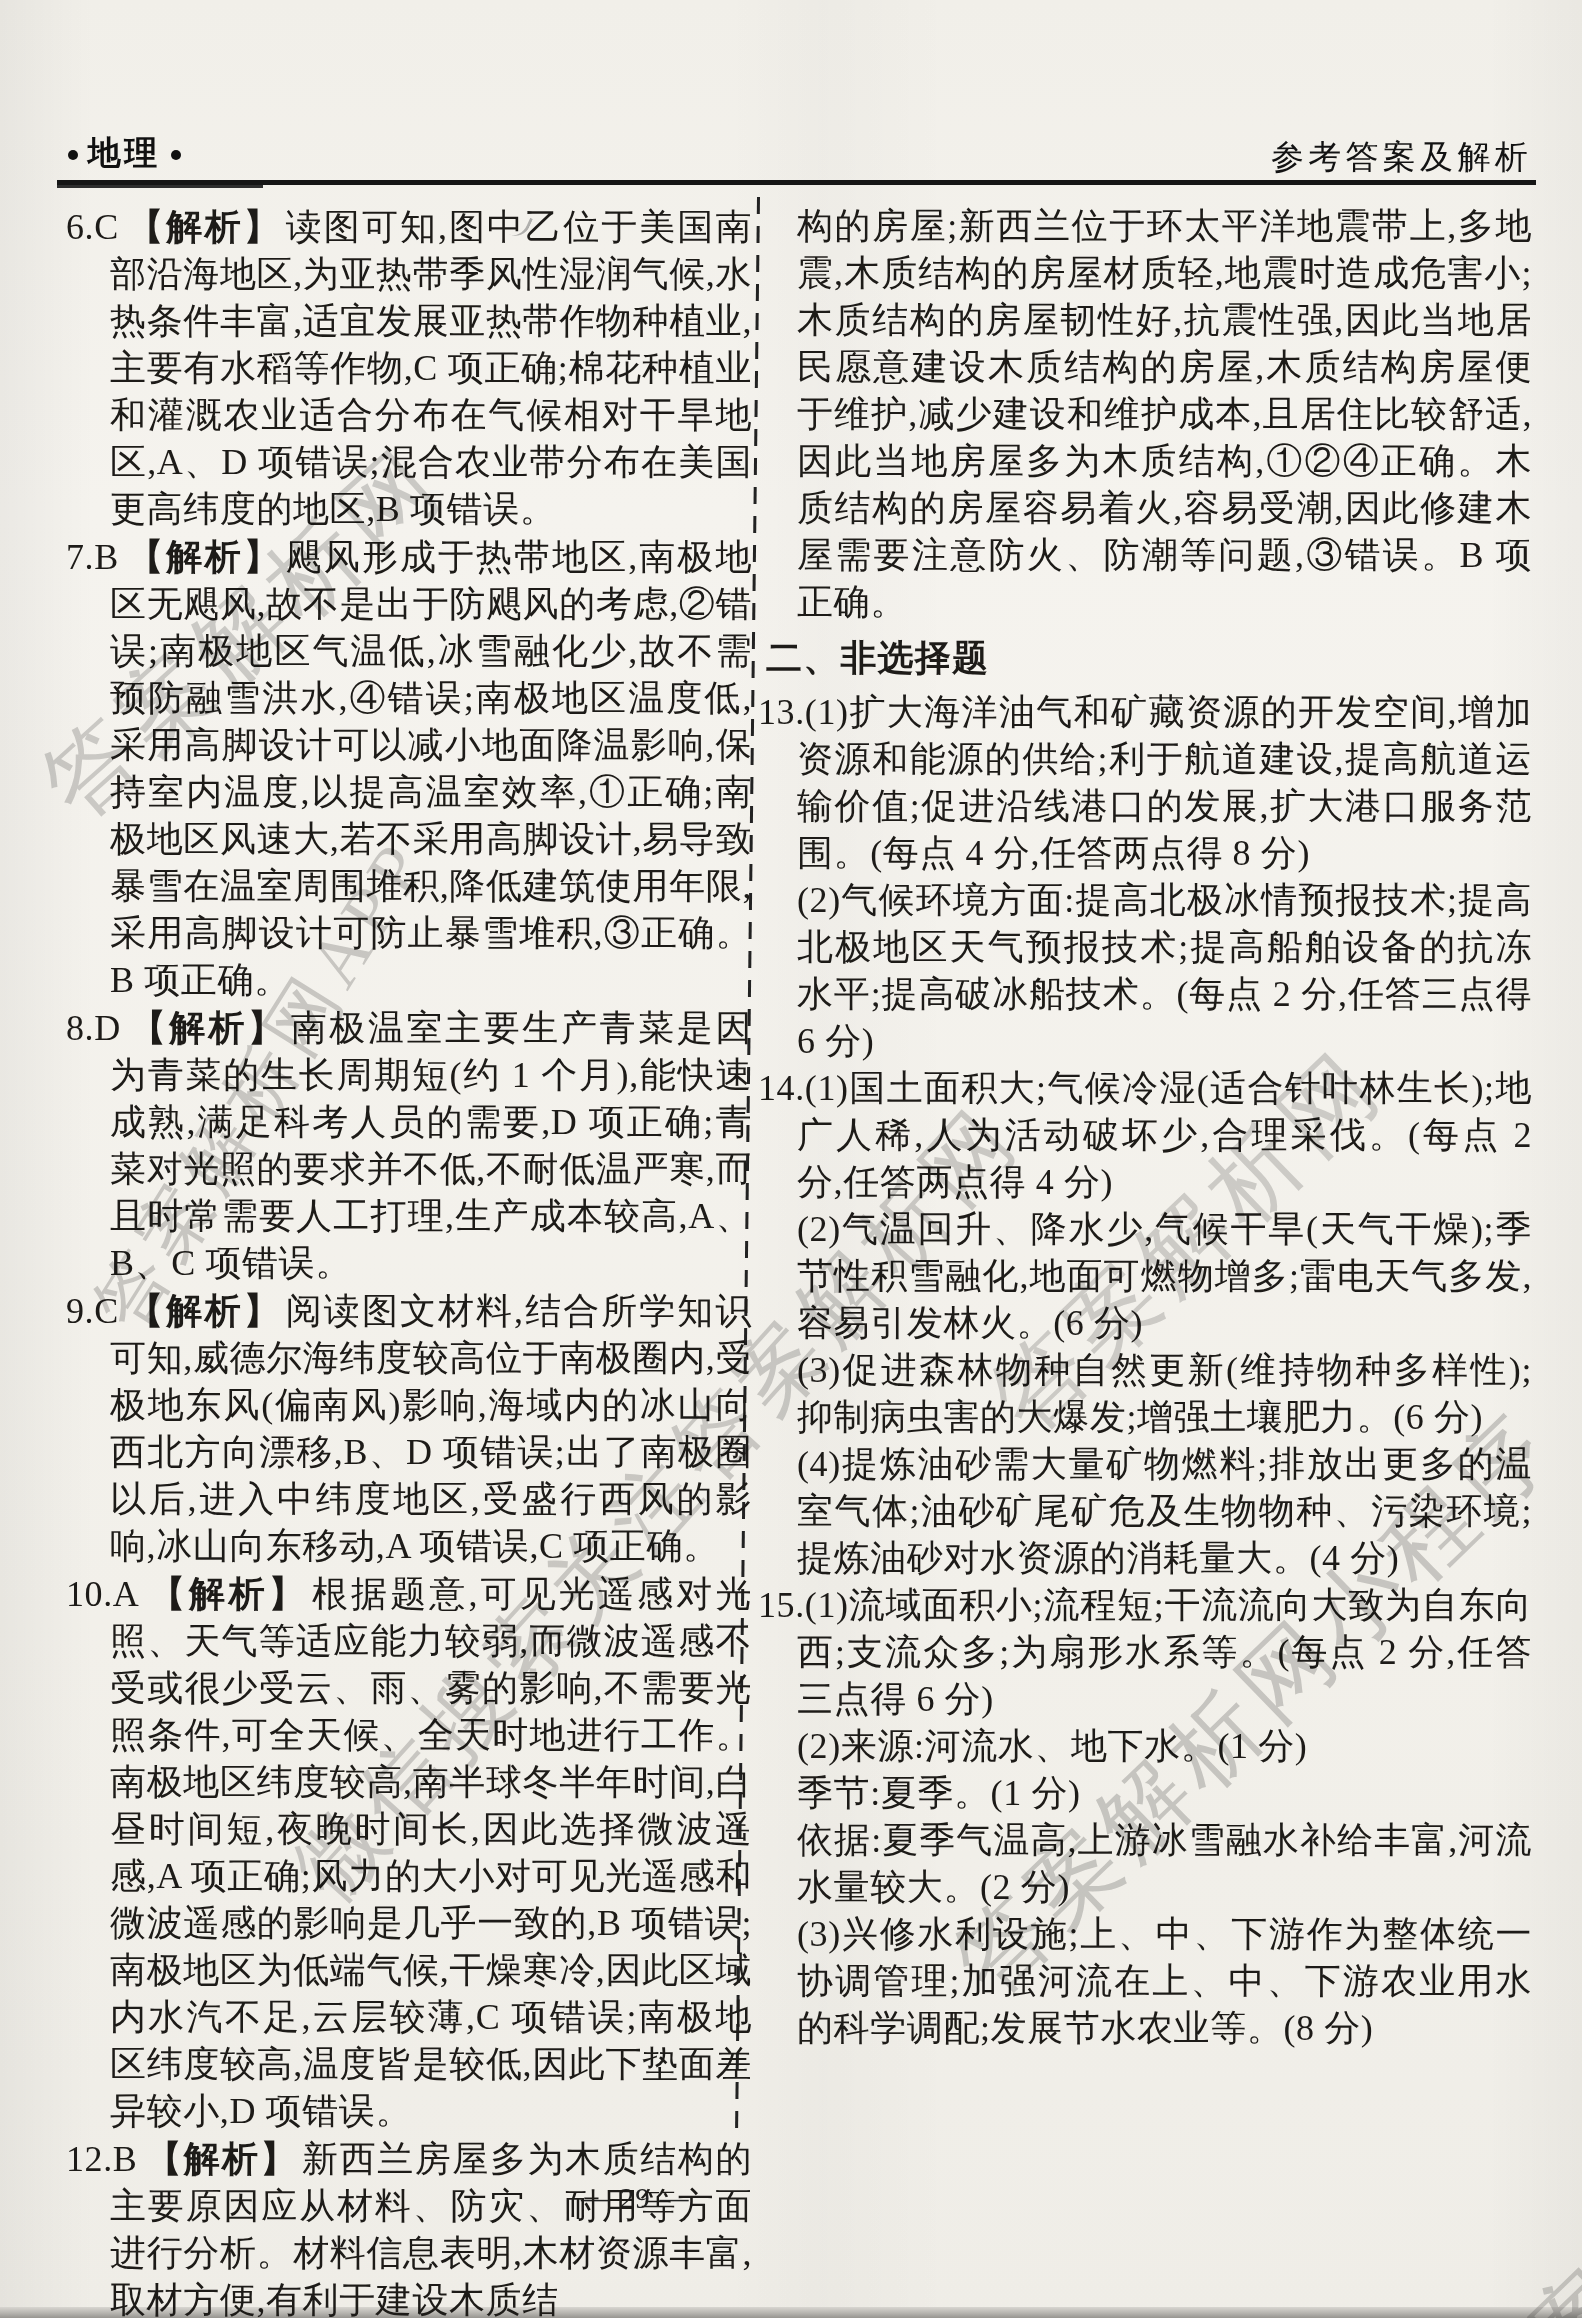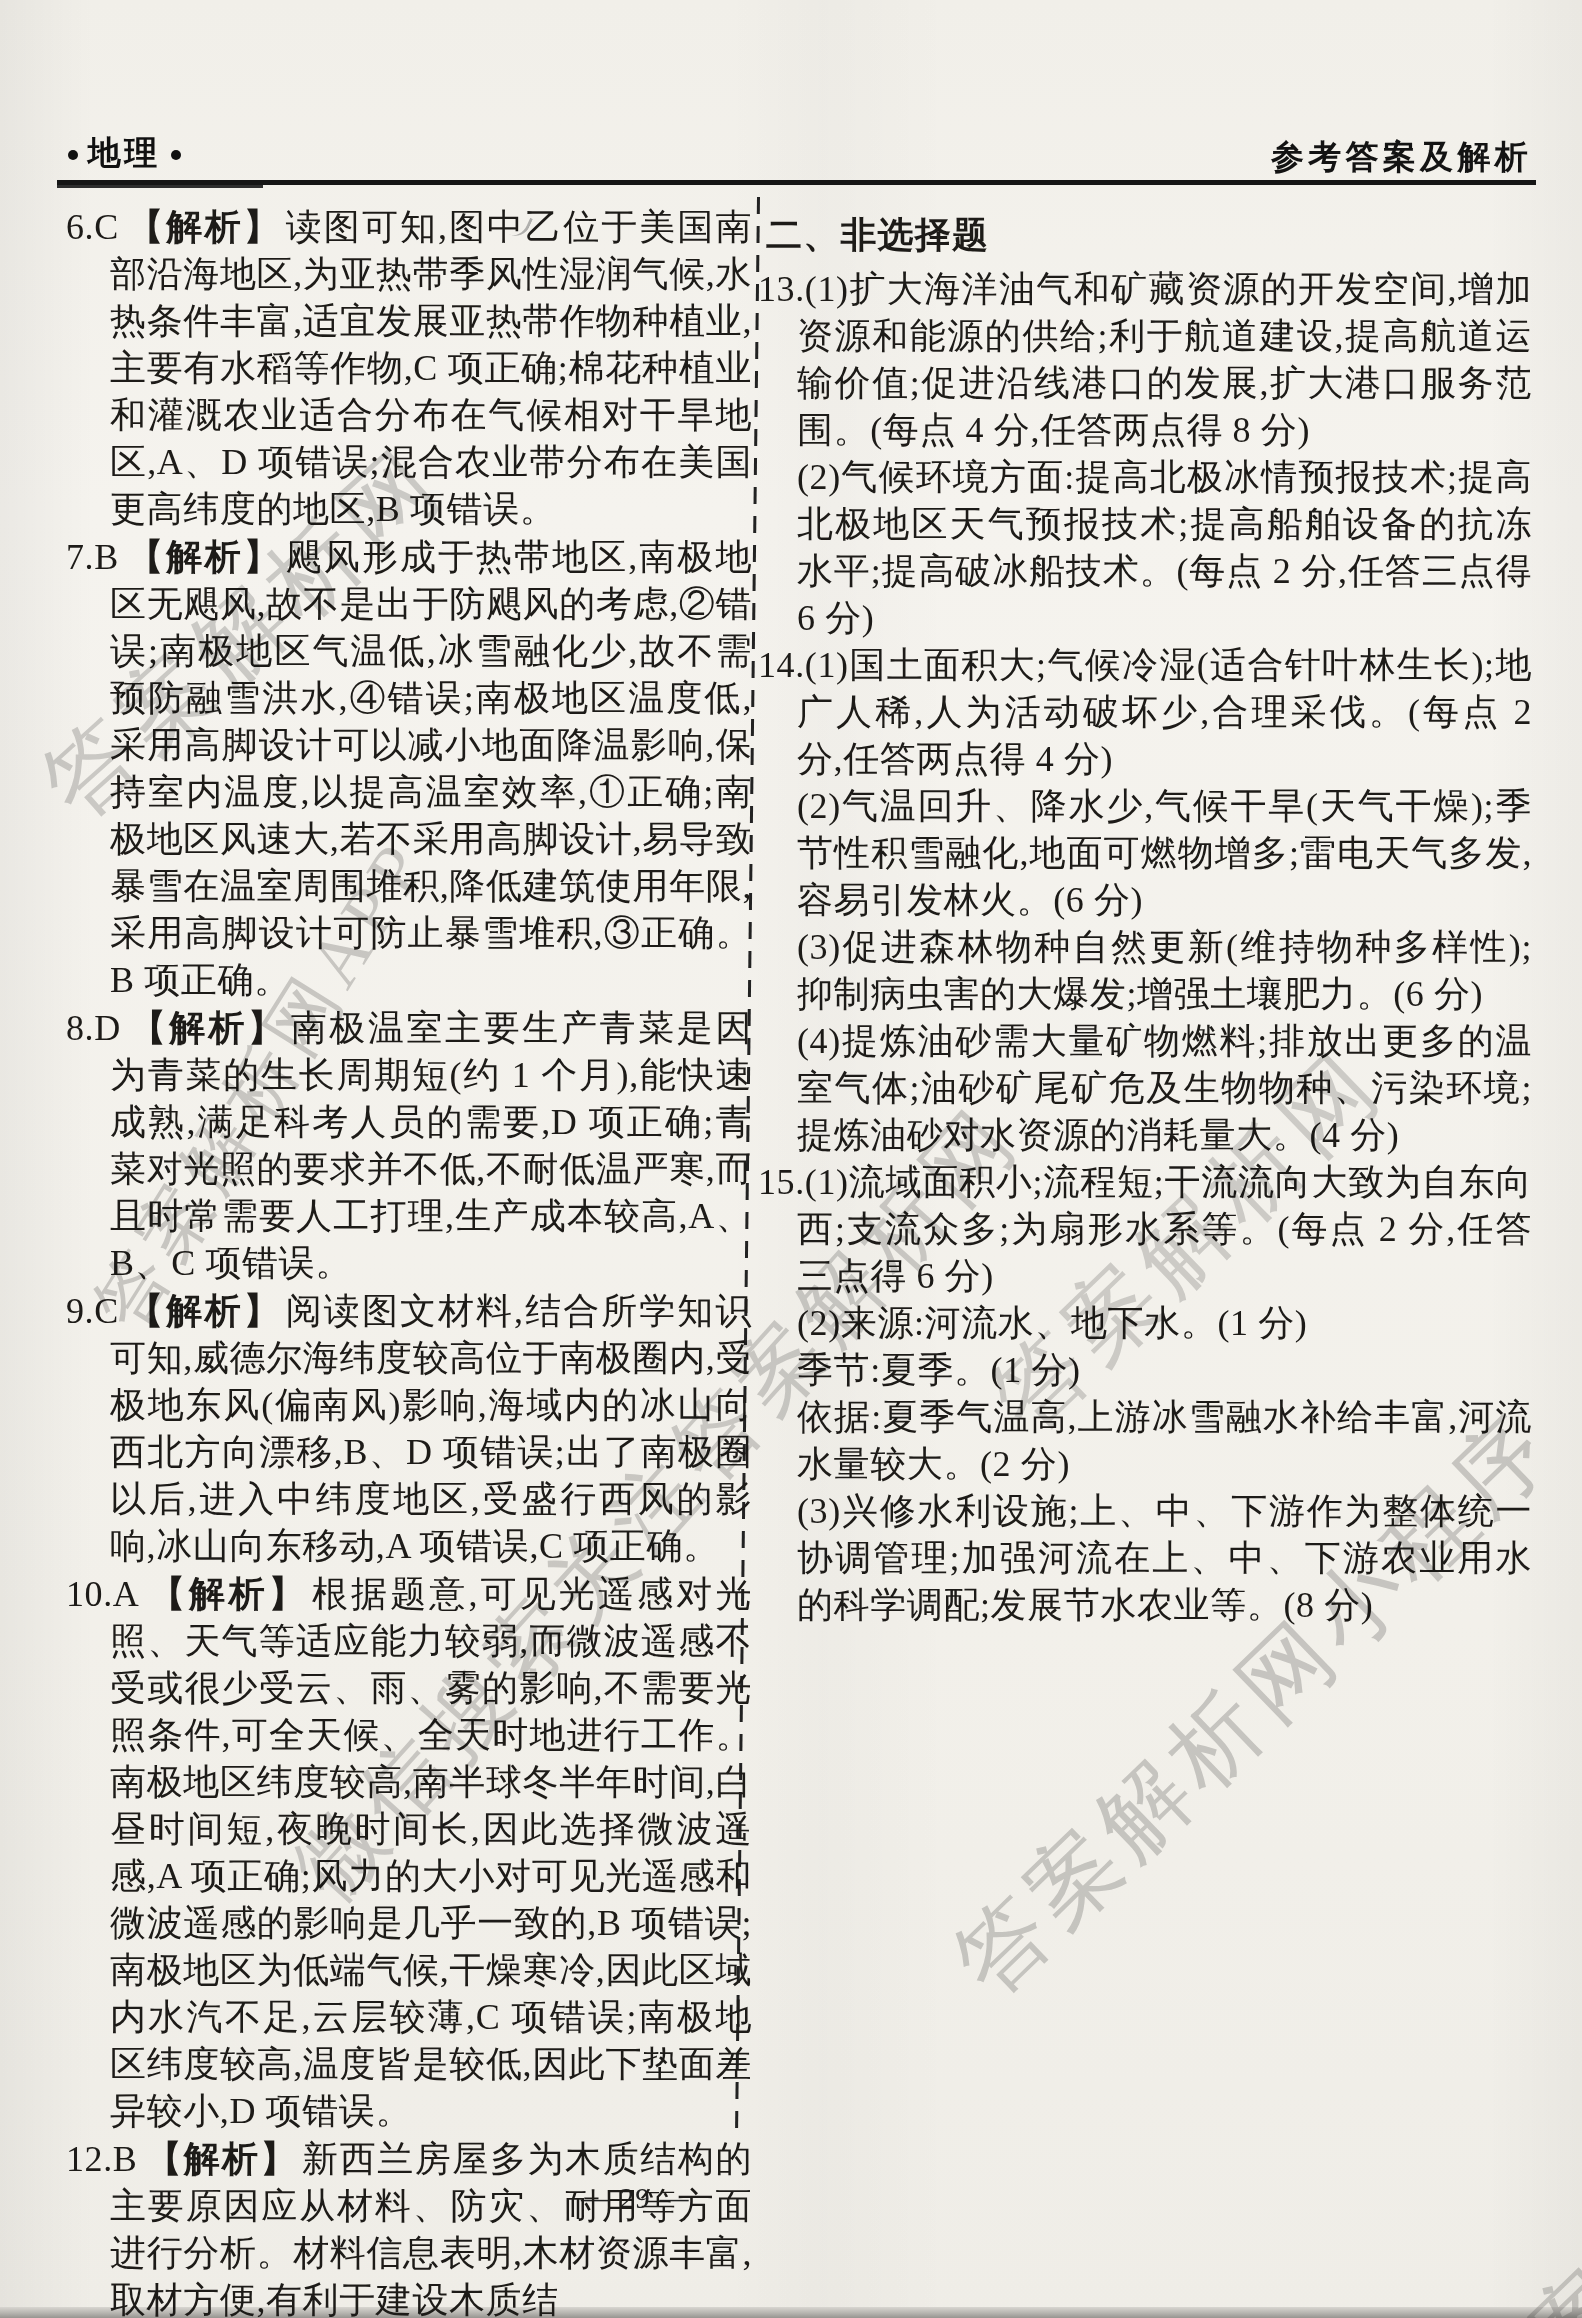--- a/index.html
+++ b/index.html
@@ -16,21 +16,21 @@
   .hdr-left {
     position:absolute; left:58px; top:134px; height:39px;
     font-family:"Liberation Sans","DejaVu Sans",sans-serif;
     font-weight:700; font-size:33px; letter-spacing:3.7px; color:#111;
     display:flex; align-items:center;justify-content:center;
   }
   .hdr-dot { width:10.3px; height:10.3px; border-radius:50%; background:#111; display:inline-block; margin:3.7px 9.7px 0 9.7px; }
   .hdr-right {
     position:absolute; right:50px; top:135px;
     font-family:"Liberation Sans","DejaVu Sans",sans-serif;
-    font-weight:700; font-size:33px; letter-spacing:4.3px; color:#131313;
+    font-weight:400; font-size:33px; letter-spacing:4.3px; color:#131313;
   }
   .rule  { position:absolute; left:57px; top:180px; width:1479px; height:4.9px; background:#161616; }
   .rule2 { position:absolute; left:57px; top:185px; width:206px; height:3px; background:#2e2e2e; }
   
   .col {
     position:absolute; top:203px; font-size:36px; line-height:47px;
     text-align:justify; word-break:break-all; letter-spacing:0.6px;
   }
   .col-left  { left:66px;  width:686px; }
   .col-right { left:758px; width:774px; padding-left:39px; box-sizing:content-box; width:735px; }
@@ -94,20 +94,21 @@
   <div class="text-layer">
     <div class="col col-left">
         <div class="aitem"><span class="qnum">6.C</span><b class="jiexi">【解析】</b><span>读图可知,图中乙位于美国南部沿海地区,为亚热带季风性湿润气候,水热条件丰富,适宜发展亚热带作物种植业,主要有水稻等作物,C 项正确;棉花种植业和灌溉农业适合分布在气候相对干旱地区,A、D 项错误;混合农业带分布在美国更高纬度的地区,B 项错误。</span></div>
         <div class="aitem"><span class="qnum">7.B</span><b class="jiexi">【解析】</b><span>飓风形成于热带地区,南极地区无飓风,故不是出于防飓风的考虑,②错误;南极地区气温低,冰雪融化少,故不需预防融雪洪水,④错误;南极地区温度低,采用高脚设计可以减小地面降温影响,保持室内温度,以提高温室效率,①正确;南极地区风速大,若不采用高脚设计,易导致暴雪在温室周围堆积,降低建筑使用年限,采用高脚设计可防止暴雪堆积,③正确。B 项正确。</span></div>
         <div class="aitem"><span class="qnum">8.D</span><b class="jiexi">【解析】</b><span>南极温室主要生产青菜是因为青菜的生长周期短(约 1 个月),能快速成熟,满足科考人员的需要,D 项正确;青菜对光照的要求并不低,不耐低温严寒,而且时常需要人工打理,生产成本较高,A、B、C 项错误。</span></div>
         <div class="aitem"><span class="qnum">9.C</span><b class="jiexi">【解析】</b><span>阅读图文材料,结合所学知识可知,威德尔海纬度较高位于南极圈内,受极地东风(偏南风)影响,海域内的冰山向西北方向漂移,B、D 项错误;出了南极圈以后,进入中纬度地区,受盛行西风的影响,冰山向东移动,A 项错误,C 项正确。</span></div>
         <div class="aitem"><span class="qnum">10.A</span><b class="jiexi">【解析】</b><span>根据题意,可见光遥感对光照、天气等适应能力较弱,而微波遥感不受或很少受云、雨、雾的影响,不需要光照条件,可全天候、全天时地进行工作。南极地区纬度较高,南半球冬半年时间,白昼时间短,夜晚时间长,因此选择微波遥感,A 项正确;风力的大小对可见光遥感和微波遥感的影响是几乎一致的,B 项错误;南极地区为低端气候,干燥寒冷,因此区域内水汽不足,云层较薄,C 项错误;南极地区纬度较高,温度皆是较低,因此下垫面差异较小,D 项错误。</span></div>
         <div class="aitem"><span class="qnum">12.B</span><b class="jiexi">【解析】</b><span>新西兰房屋多为木质结构的主要原因应从材料、防灾、耐用等方面进行分析。材料信息表明,木材资源丰富,取材方便,有利于建设木质结</span></div>
       </div>
     <div class="col col-right">
+      <p class="rpart">构的房屋;新西兰位于环太平洋地震带上,多地震,木质结构的房屋材质轻,地震时造成危害小;木质结构的房屋韧性好,抗震性强,因此当地居民愿意建设木质结构的房屋,木质结构房屋便于维护,减少建设和维护成本,且居住比较舒适,因此当地房屋多为木质结构,①②④正确。木质结构的房屋容易着火,容易受潮,因此修建木屋需要注意防火、防潮等问题,③错误。B 项正确。</p>
       <p class="sec-heading">二、非选择题</p>
       <div id="r-items">
           <div>
             <p class="rpart rfirst"><span>13.</span><span>(1)扩大海洋油气和矿藏资源的开发空间,增加资源和能源的供给;利于航道建设,提高航道运输价值;促进沿线港口的发展,扩大港口服务范围。(每点 4 分,任答两点得 8 分)</span></p>
             <p class="rpart"><span>(2)气候环境方面:提高北极冰情预报技术;提高北极地区天气预报技术;提高船舶设备的抗冻水平;提高破冰船技术。(每点 2 分,任答三点得 6 分)</span></p>
           </div>
           <div>
             <p class="rpart rfirst"><span>14.</span><span>(1)国土面积大;气候冷湿(适合针叶林生长);地广人稀,人为活动破坏少,合理采伐。(每点 2 分,任答两点得 4 分)</span></p>
             <p class="rpart"><span>(2)气温回升、降水少,气候干旱(天气干燥);季节性积雪融化,地面可燃物增多;雷电天气多发,容易引发林火。(6 分)</span></p>
             <p class="rpart"><span>(3)促进森林物种自然更新(维持物种多样性);抑制病虫害的大爆发;增强土壤肥力。(6 分)</span></p>

